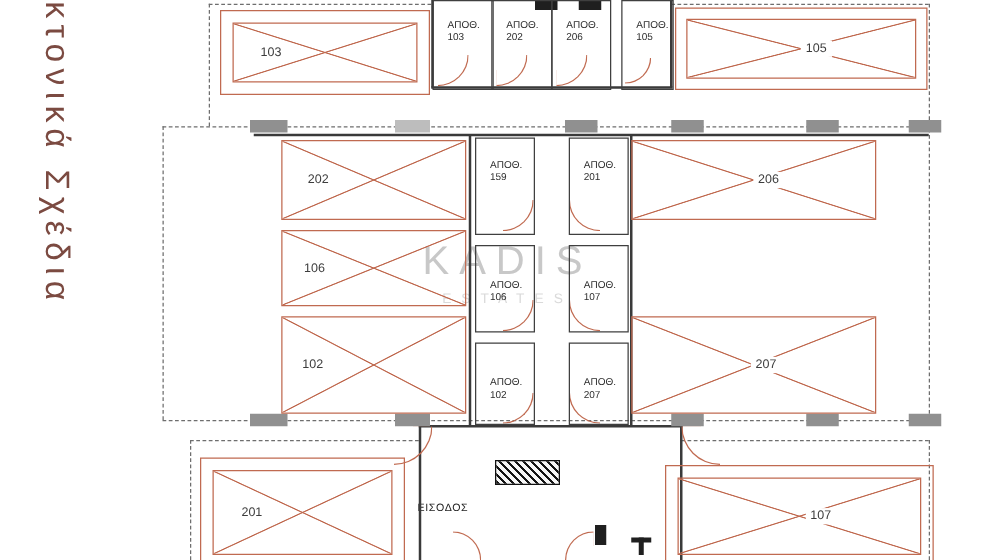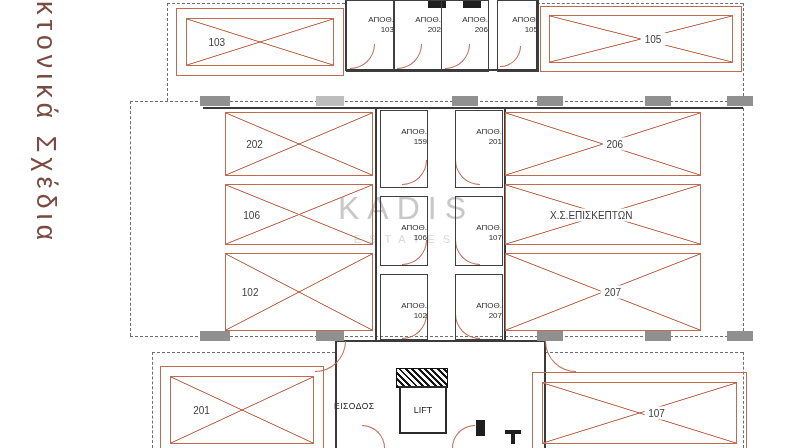--- a/index.html
+++ b/index.html
@@ -28,21 +28,21 @@
     background-image:
       linear-gradient(to top right, transparent calc(50% - 0.8px), var(--c-stall,#c06a50) calc(50% - 0.2px), var(--c-stall,#c06a50) calc(50% + 0.2px), transparent calc(50% + 0.8px)),
       linear-gradient(to bottom right, transparent calc(50% - 0.8px), var(--c-stall,#c06a50) calc(50% - 0.2px), var(--c-stall,#c06a50) calc(50% + 0.2px), transparent calc(50% + 0.8px));
   }
   .stall-label{
     position:absolute;top:50%;transform:translate(-50%,-50%);
     background:#fff;padding:1px 4px;font-size:10px;color:#3d3d3d;white-space:nowrap;
   }
 
   .room{position:absolute;border:1px solid #3f3f3f;}
-  .room-label{position:absolute;left:0;right:0;text-align:right;font-size:8px;line-height:1.3;color:#2e2e2e;}
+  .room-label{position:absolute;left:0;right:0;text-align:left;font-size:8px;line-height:1.3;color:#2e2e2e;padding-left:11px;}
 
   .arc{position:absolute;}
   .arc.br{border-bottom:1px solid var(--c-stall,#c06a50);border-right:1px solid var(--c-stall,#c06a50);border-bottom-right-radius:100%;}
   .arc.bl{border-bottom:1px solid var(--c-stall,#c06a50);border-left:1px solid var(--c-stall,#c06a50);border-bottom-left-radius:100%;}
   .arc.tr{border-top:1px solid var(--c-stall,#c06a50);border-right:1px solid var(--c-stall,#c06a50);border-top-right-radius:100%;}
   .arc.tl{border-top:1px solid var(--c-stall,#c06a50);border-left:1px solid var(--c-stall,#c06a50);border-top-left-radius:100%;}
 
   #entrance-label{position:absolute;left:334px;top:401px;font-size:8.5px;color:#222;letter-spacing:0.5px;}
   #lift{position:absolute;left:399px;top:386px;width:44px;height:44px;border:2px solid #2a2a2a;
         display:flex;align-items:center;justify-content:center;font-size:9px;color:#222;background:#fff;}
@@ -55,23 +55,20 @@
 <div id="stage">
   <div id="vertical-title">εκτονικά Σχέδια</div>
 
   <div id="watermark">
     <div id="wm1">KADIS</div>
     <div id="wm2">ESTATES</div>
   </div>
 
   <div id="entrance-label">ΕΙΣΟΔΟΣ</div>
   <div id="lift-hatch"></div>
-  <div id="lift">
-    <span>LIFT</span>
-  </div>
 <div class="dash-h" style="left: 167px; top: 3px; width: 178px; height: 0px;"></div>
     <div class="dash-v" style="left: 167px; top: 3px; width: 0px; height: 98px;"></div>
     <div class="dash-h" style="left: 537px; top: 3px; width: 206px; height: 0px;"></div>
     <div class="dash-v" style="left: 743px; top: 3px; width: 0px; height: 333px;"></div>
     <div class="dash-h" style="left: 130px; top: 101px; width: 613px; height: 0px;"></div>
     <div class="dash-v" style="left: 130px; top: 101px; width: 0px; height: 235px;"></div>
     <div class="dash-h" style="left: 130px; top: 336px; width: 613px; height: 0px;"></div>
     <div class="dash-v" style="left: 152px; top: 352px; width: 0px; height: 96px;"></div>
     <div class="dash-h" style="left: 152px; top: 352px; width: 183px; height: 0px;"></div>
     <div class="dash-h" style="left: 545px; top: 352px; width: 198px; height: 0px;"></div>
@@ -192,24 +189,20 @@
       <span class="stall-label" style="left: 18%;">106</span>
     </div>
     <div class="stall" style="left: 225px; top: 253px; width: 148px; height: 78px; border: none;">
       <div class="stall-x" style="inset: 0px;"></div>
       <span class="stall-label" style="left: 17%;">102</span>
     </div>
     <div class="stall" style="left: 505px; top: 112px; width: 196px; height: 64px; border: none;">
       <div class="stall-x" style="inset: 0px;"></div>
       <span class="stall-label" style="left: 56%;">206</span>
     </div>
-    <div class="stall" style="left: 505px; top: 184px; width: 196px; height: 61px; border: none;">
-      <div class="stall-x" style="inset: 0px;"></div>
-      <span class="stall-label" style="left: 44%;">Χ.Σ.ΕΠΙΣΚΕΠΤΩΝ</span>
-    </div>
     <div class="stall" style="left: 505px; top: 253px; width: 196px; height: 78px; border: none;">
       <div class="stall-x" style="inset: 0px;"></div>
       <span class="stall-label" style="left: 55%;">207</span>
     </div>
     <div class="stall" style="left: 160px; top: 366px; width: 162px; height: 86px;">
       <div class="stall-x" style="inset: 9px;"></div>
       <span class="stall-label" style="left: 25%;">201</span>
     </div>
     <div class="stall" style="left: 532px; top: 372px; width: 213px; height: 80px;">
       <div class="stall-x" style="inset: 9px;"></div>

